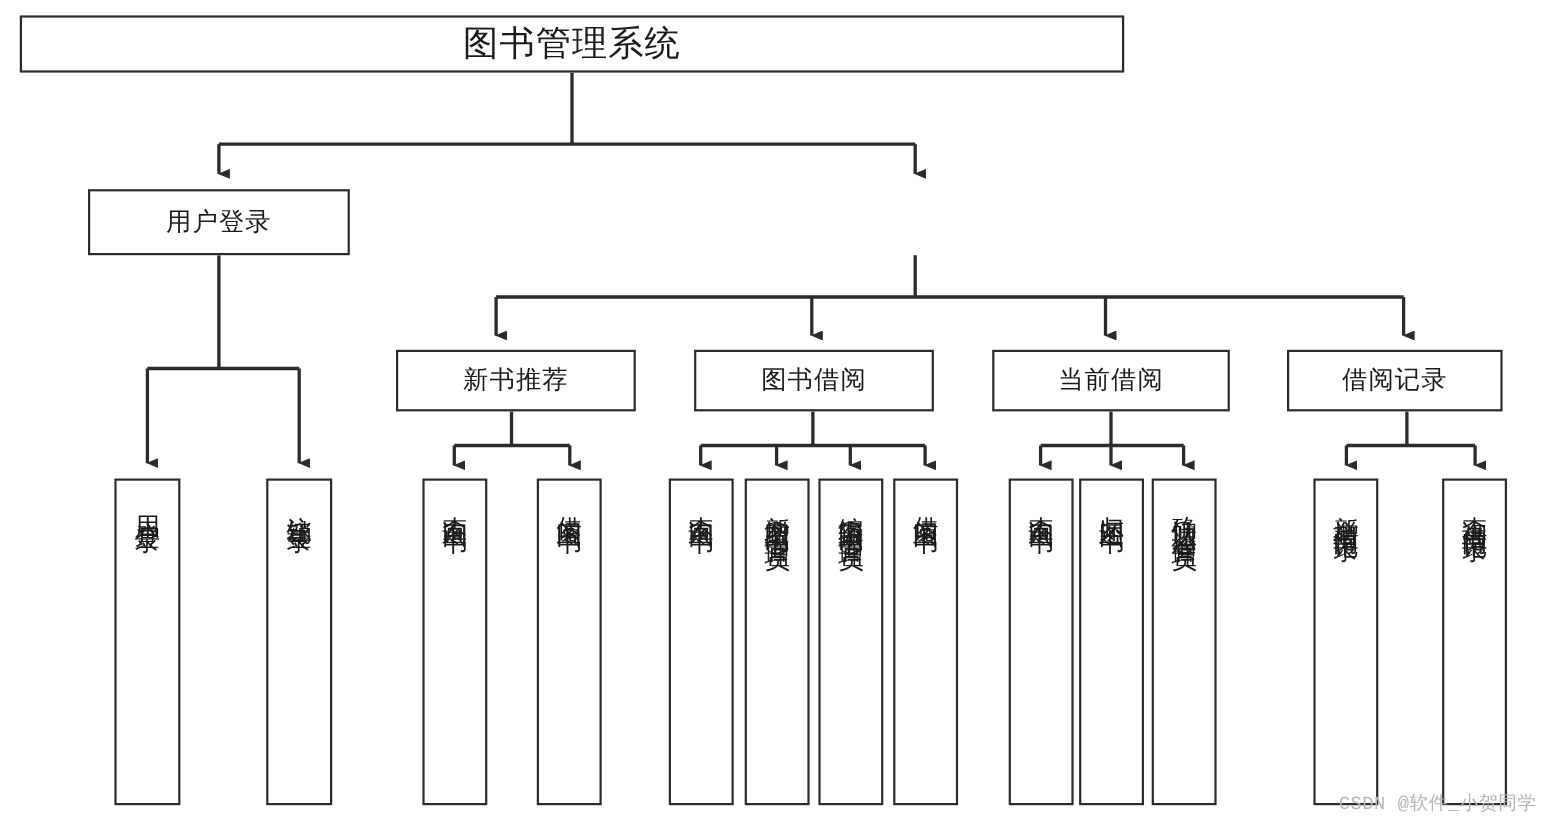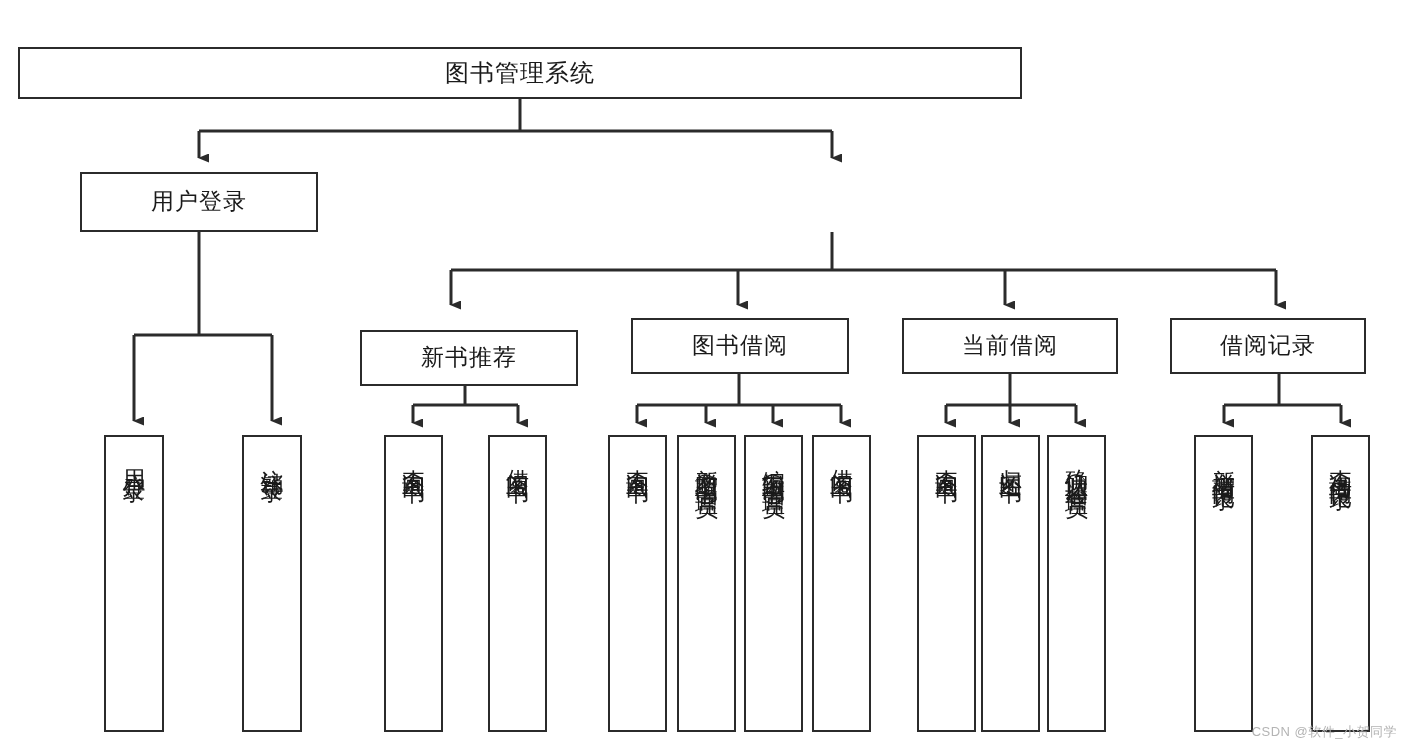--- a/index.html
+++ b/index.html
@@ -34,46 +34,46 @@
     align-items: center;
     justify-content: center;
     color: #1a1a1a;
   }
   .node.h {
     font-size: 23px;
     letter-spacing: 1px;
     line-height: 1.1;
   }
   .node.root {
-    font-size: 24px;
-    margin-top: 33px;
+    font-size: 32px;
   }
   .node.v {
     font-size: 23px;
     padding: 14px 0;
     align-items: flex-start;
     justify-content: center;
   }
   .vtext {
     writing-mode: vertical-rl;
     text-orientation: upright;
     letter-spacing: 4px;
     line-height: 1;
     white-space: nowrap;
     display: block;
   }
   .watermark {
     position: absolute;
     right: 8px;
     bottom: 6px;
-    font-size: 13px;
+    font-size: 17px;
     color: #b4b4b4;
     letter-spacing: 0.5px;
     white-space: nowrap;
     user-select: none;
+    font-family: Liberation Mono, monospace;
   }
 </style>
 </head>
 <body>
 
 <div id="canvas">
 
   <svg id="wires" viewBox="0 0 1405 747" width="1405" height="747" aria-hidden="true">
     <defs>
       <marker id="arw" markerWidth="9" markerHeight="11" refX="4.5" refY="10" orient="auto" markerUnits="userSpaceOnUse">
@@ -125,21 +125,21 @@
   </svg>
 
   <div class="node h root" style="left:18px; top:14px; width:1004px; height:52px;">
     <span>图书管理系统</span>
   </div>
 
   <div class="node h" style="left:80px; top:172px; width:238px; height:60px;">
     <span>用户登录</span>
   </div>
 
-  <div class="node h" style="left:360px; top:330px; width:218px; height:56px;">
+  <div class="node h" style="left:360px; top:318px; width:218px; height:56px;">
     <span>新书推荐</span>
   </div>
   <div class="node h" style="left:631px; top:318px; width:218px; height:56px;">
     <span>图书借阅</span>
   </div>
   <div class="node h" style="left:902px; top:318px; width:216px; height:56px;justify-content:center;">
     <span>当前借阅</span>
   </div>
   <div class="node h" style="left:1170px; top:318px; width:196px; height:56px;">
     <span>借阅记录</span>

